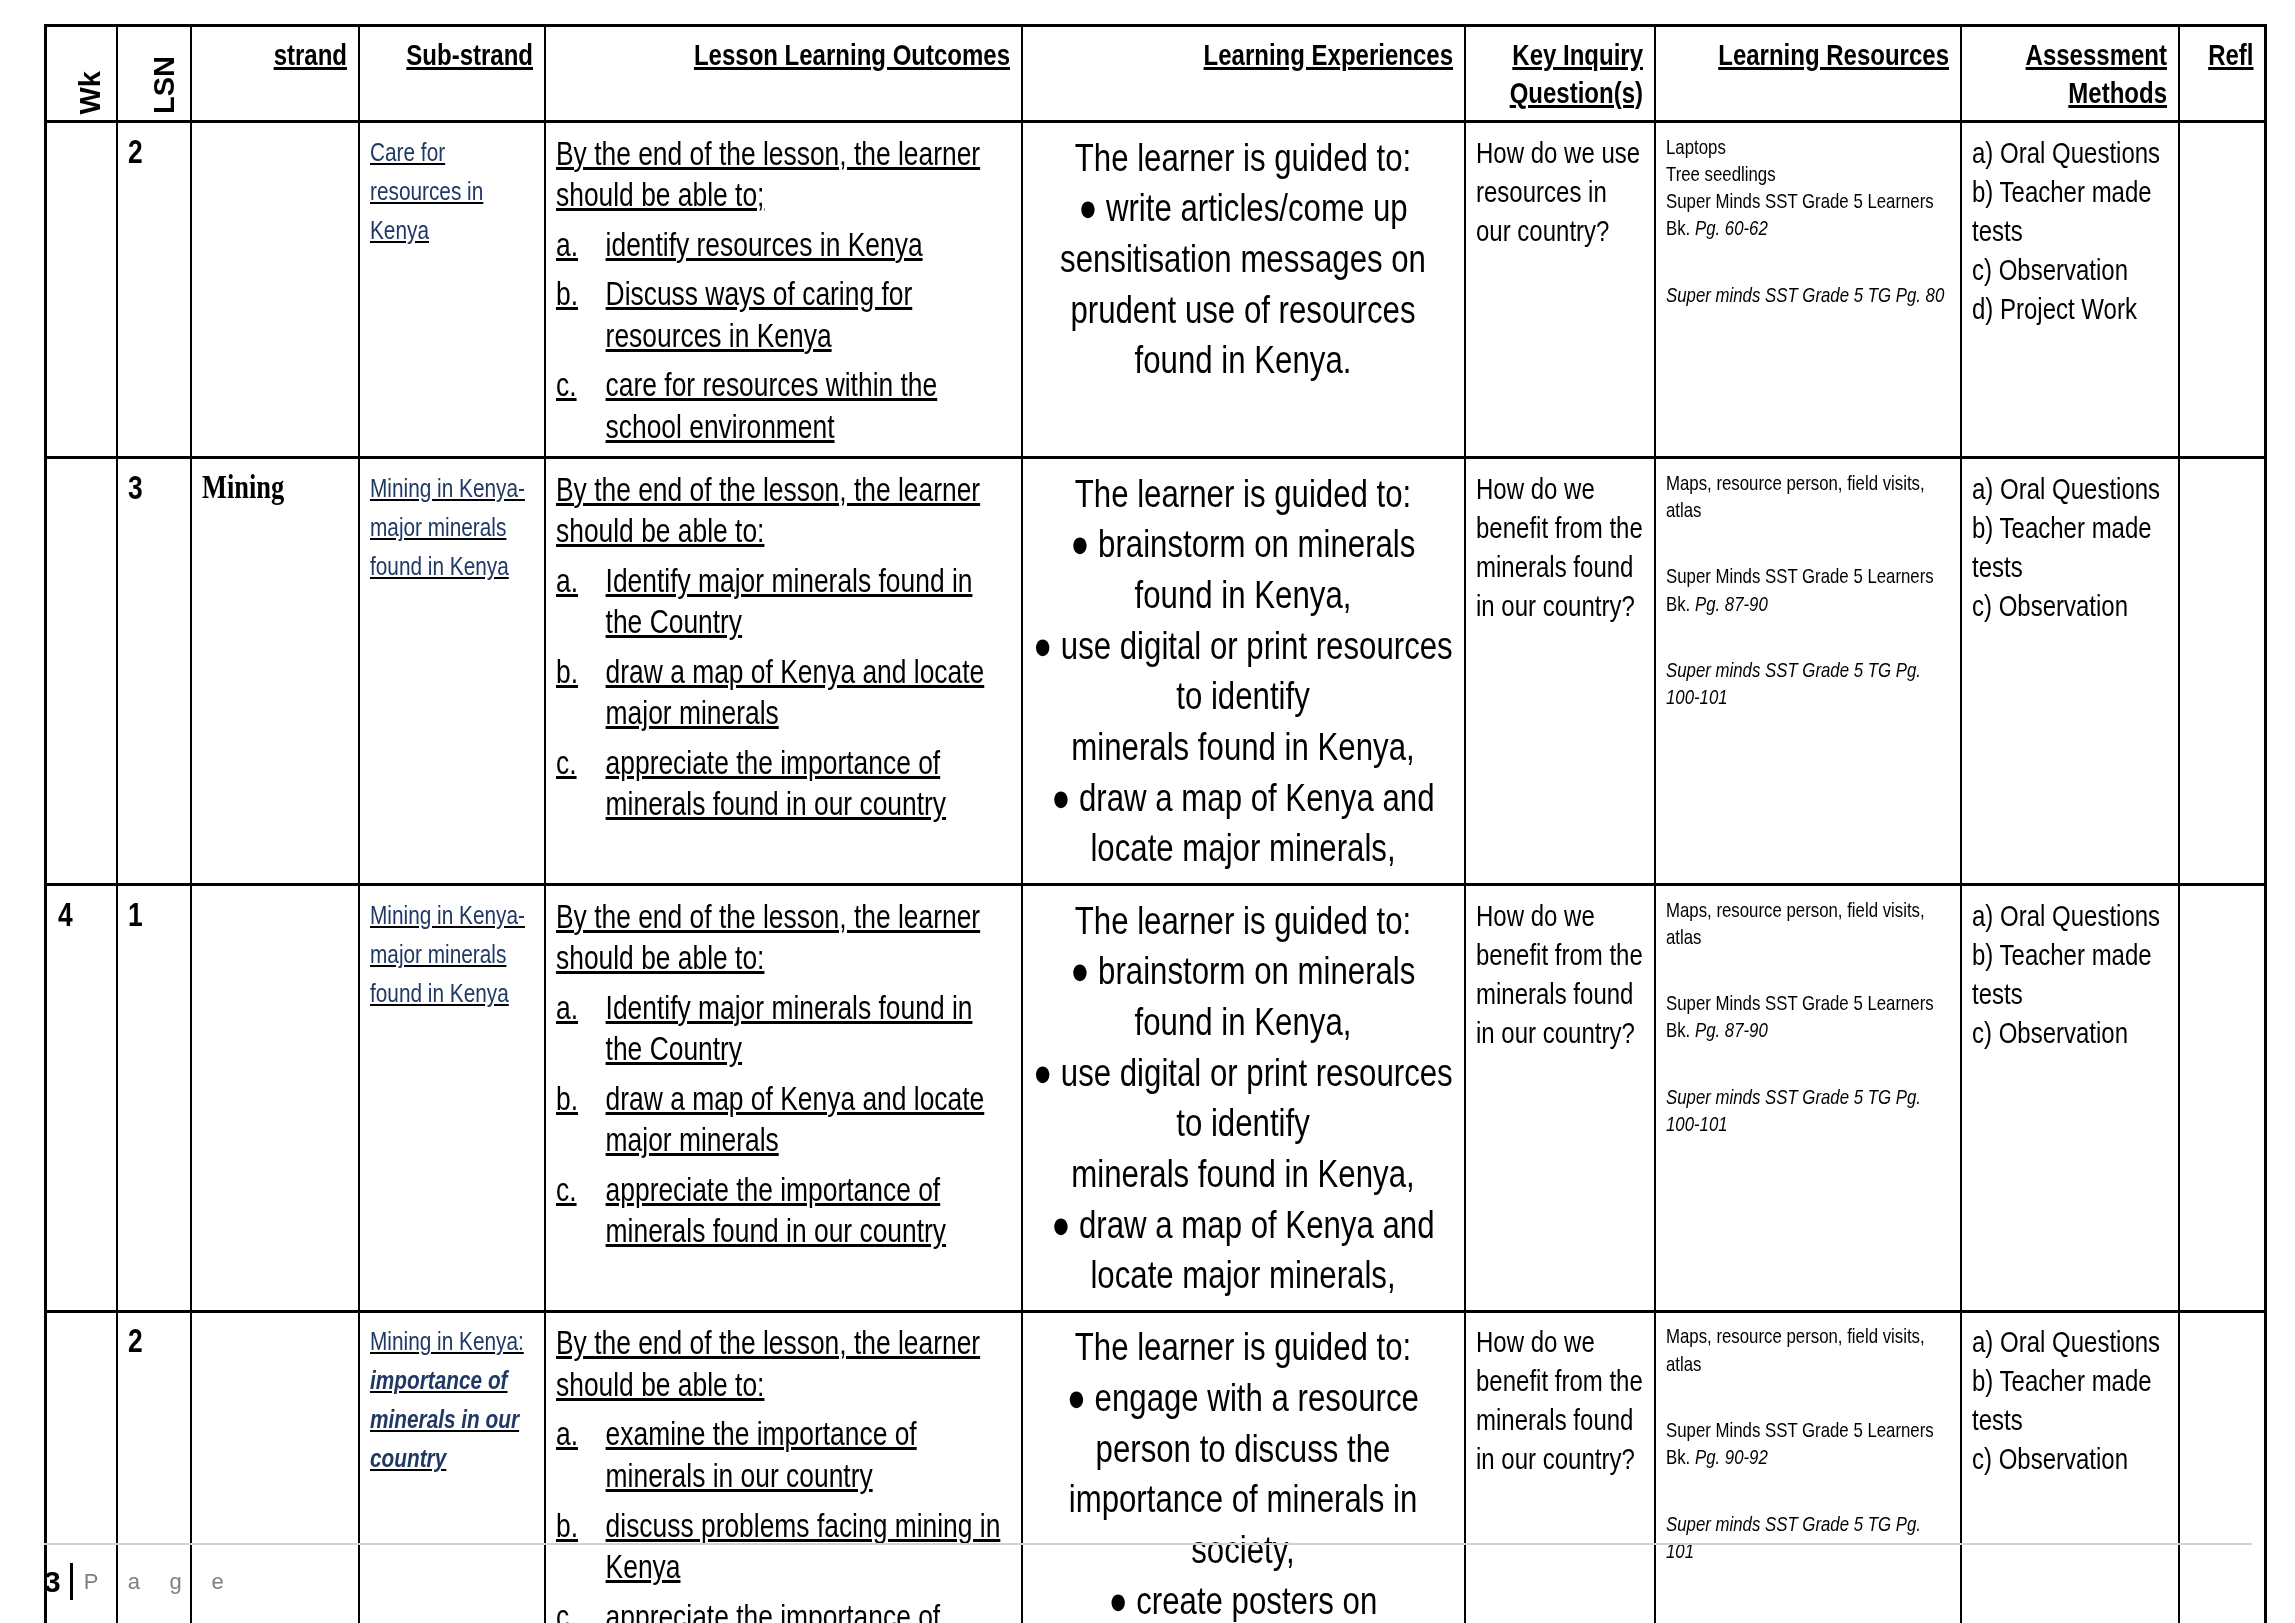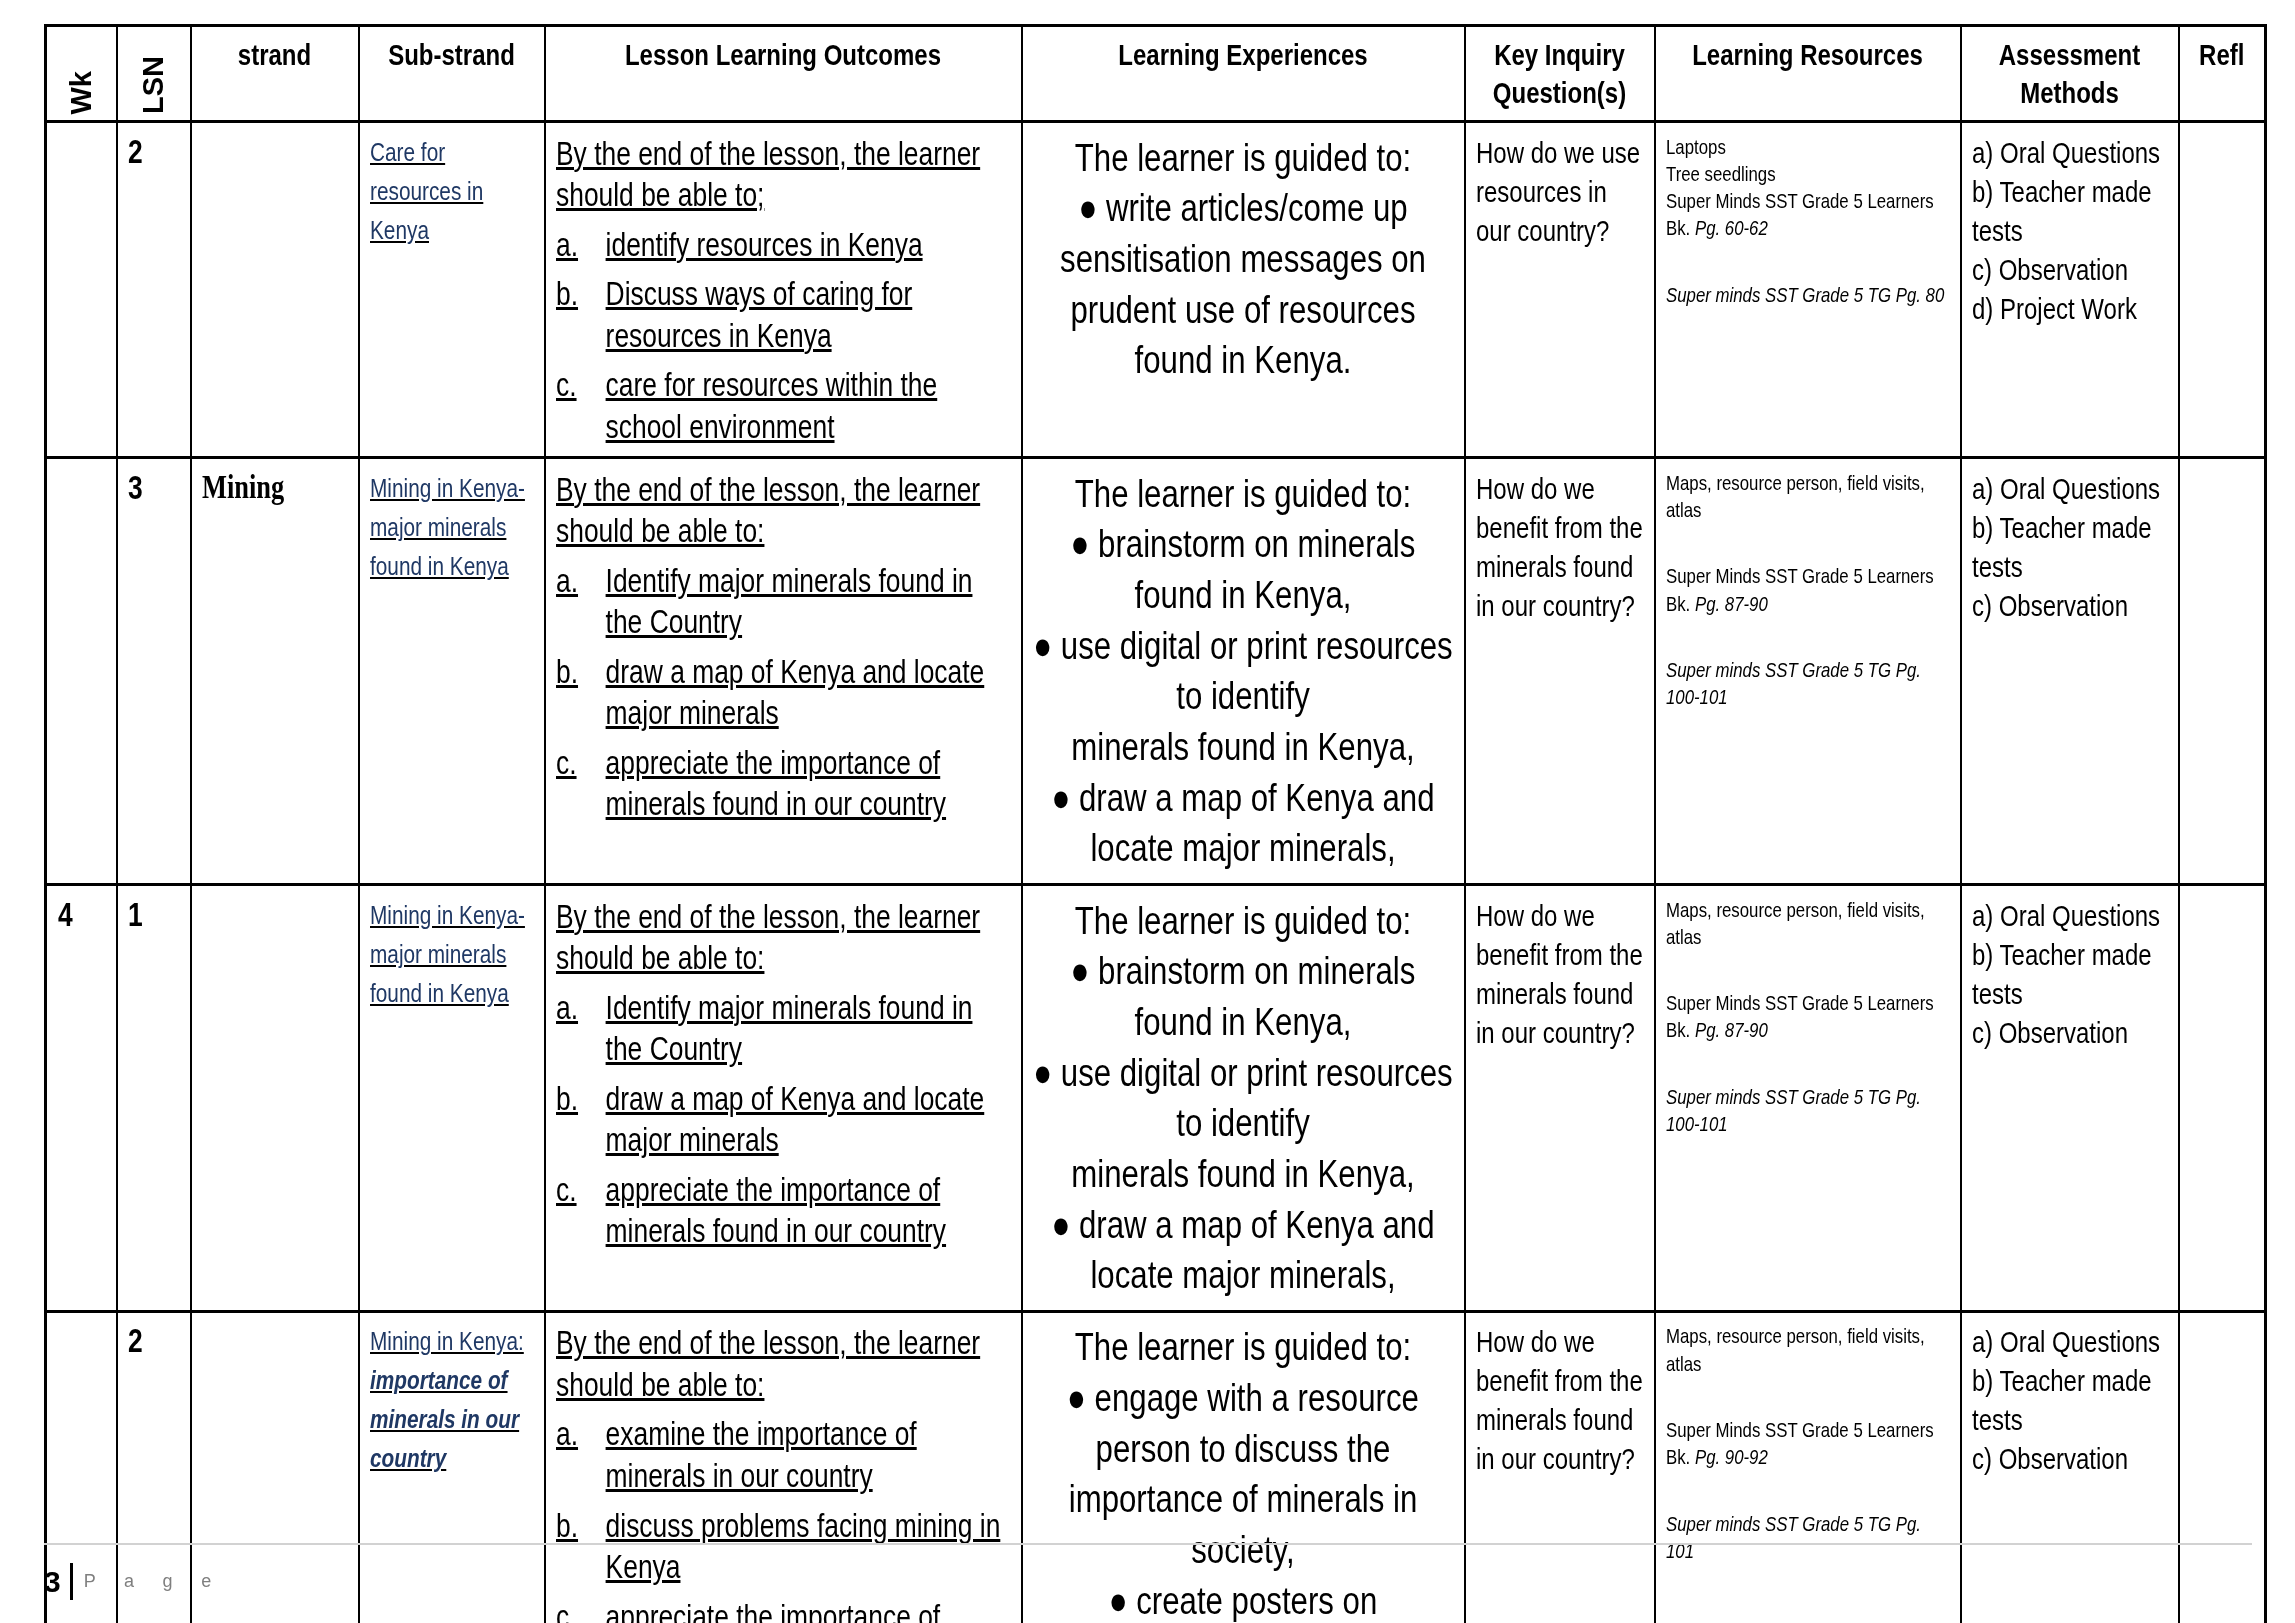--- a/index.html
+++ b/index.html
@@ -27,21 +27,21 @@
   thead tr{height:80px;}
   tbody tr:nth-child(1){height:317px;}
   tbody tr:nth-child(2){height:364px;}
   tbody tr:nth-child(3){height:371px;}
   tbody tr:nth-child(4){height:353px;}
 
   
   .sq{transform:scaleX(0.8);transform-origin:0 0;width:125%;}
   .hdr{font-weight:bold;font-size:30px;line-height:1.25;}
 
-  th{text-align:center;}
+  th{text-align:right;text-decoration:underline;}
   th.c-wk,th.c-lsn{vertical-align:bottom;padding-bottom:3.9px;}
   .rot{
     display:inline-block;writing-mode:vertical-rl;transform:rotate(180deg);
     font-weight:bold;font-size:29px;line-height:1;
   }
 
   td.c-wk,td.c-lsn{font-weight:bold;font-size:33px;}
   td.c-strand{font-weight:bold;font-size:33px;font-family:Liberation Serif, serif;}
   td.c-substrand{font-size:26px;line-height:1.5;text-decoration:underline;}
   td.c-outcomes{font-size:33px;line-height:1.26;text-decoration:underline;}
@@ -58,21 +58,21 @@
   .it{font-style:italic;}
   .blue{color:var(--blue);}
   .bold{font-weight:bold;}
   .blue-bold-italic{color:var(--blue);font-weight:bold;font-style:italic;}
 
   .footer{position:absolute;left:44px;top:1543px;width:2208px;}
   .footer-rule{height:2px;background:var(--rule-gray);width:100%;}
   .footer-text{display:flex;align-items:center;margin-top:18.3px;height:37px;}
   .pn{font-weight:bold;font-size:30px;color:#000;}
   .fbar{width:3.3px;height:37px;background:#000;margin:0 10.5px 0 9.2px;}
-  .pw{color:var(--footer-gray);font-size:18px;letter-spacing:11.8px;}
+  .pw{color:var(--footer-gray);font-size:22px;letter-spacing:11.8px;}
 </style>
 </head>
 <body>
 
 <table>
   <colgroup>
       <col style="width: 71px;">
       <col style="width: 74px;">
       <col style="width: 168px;">
       <col style="width: 186px;">

